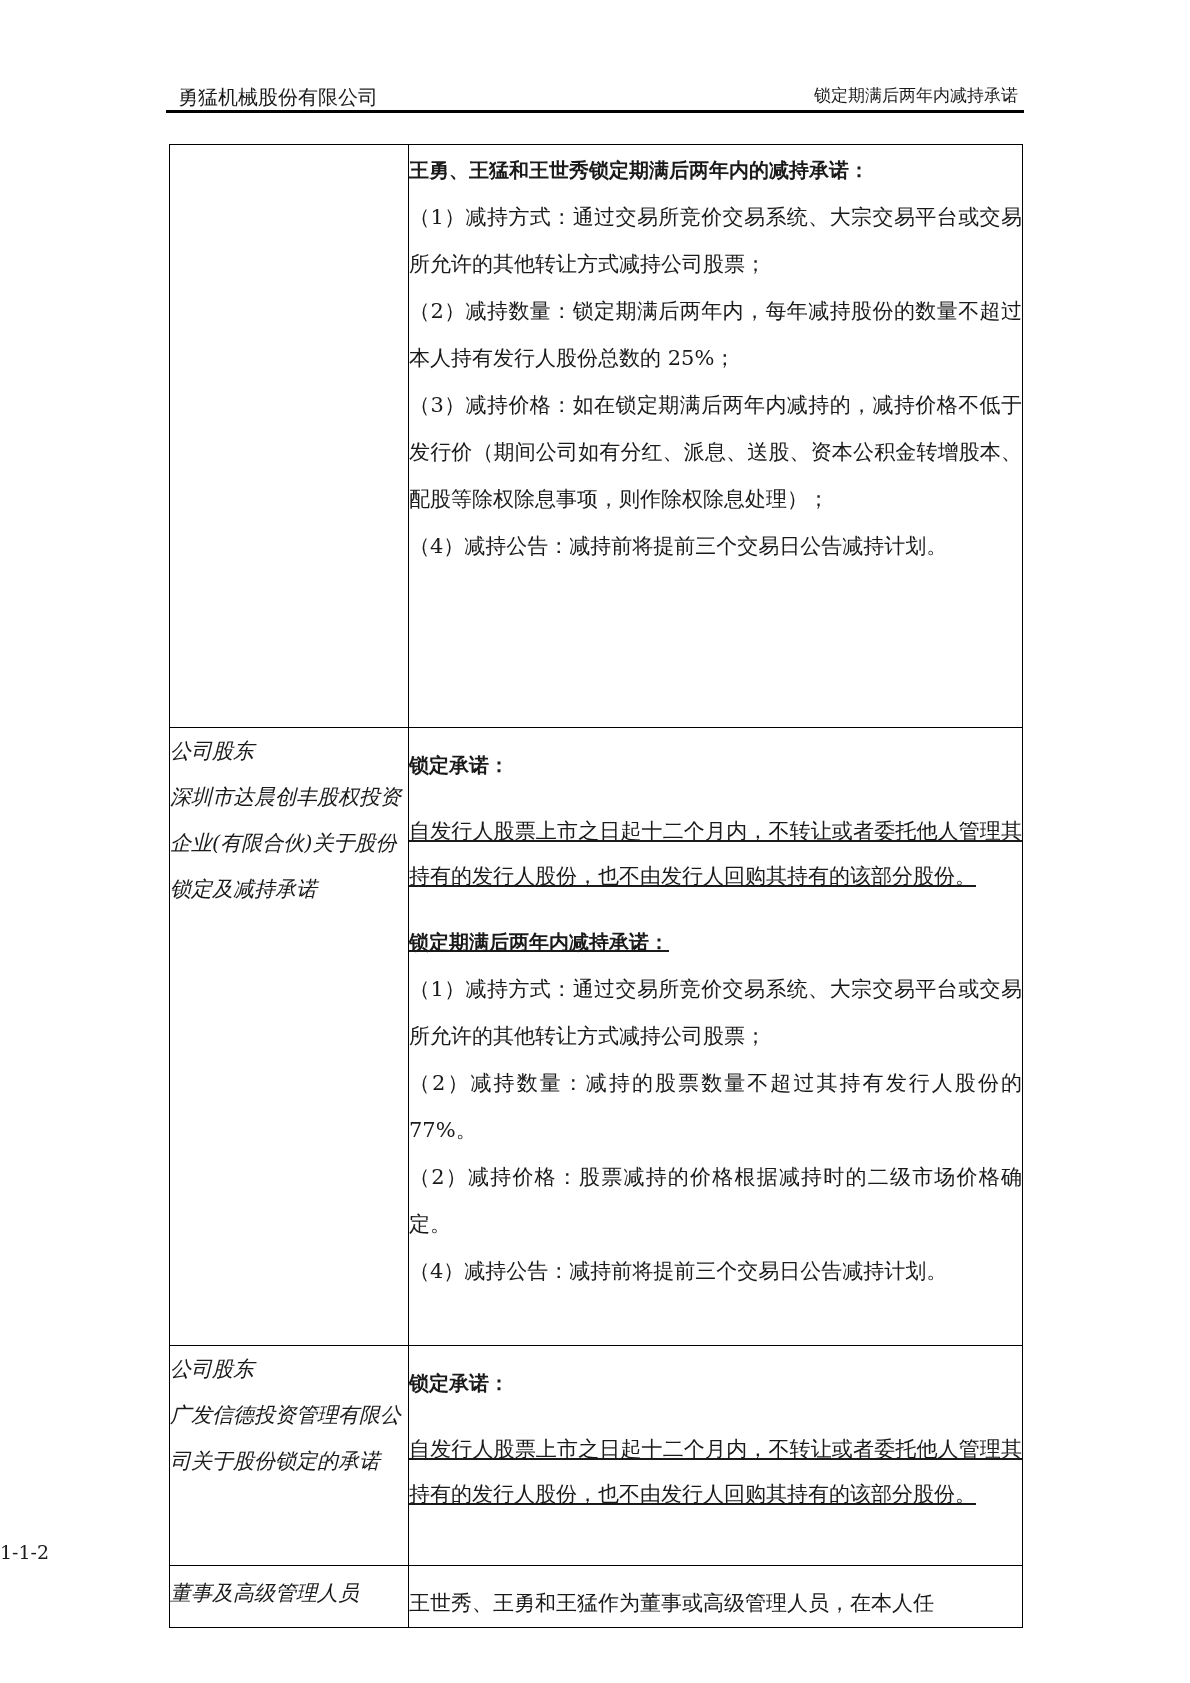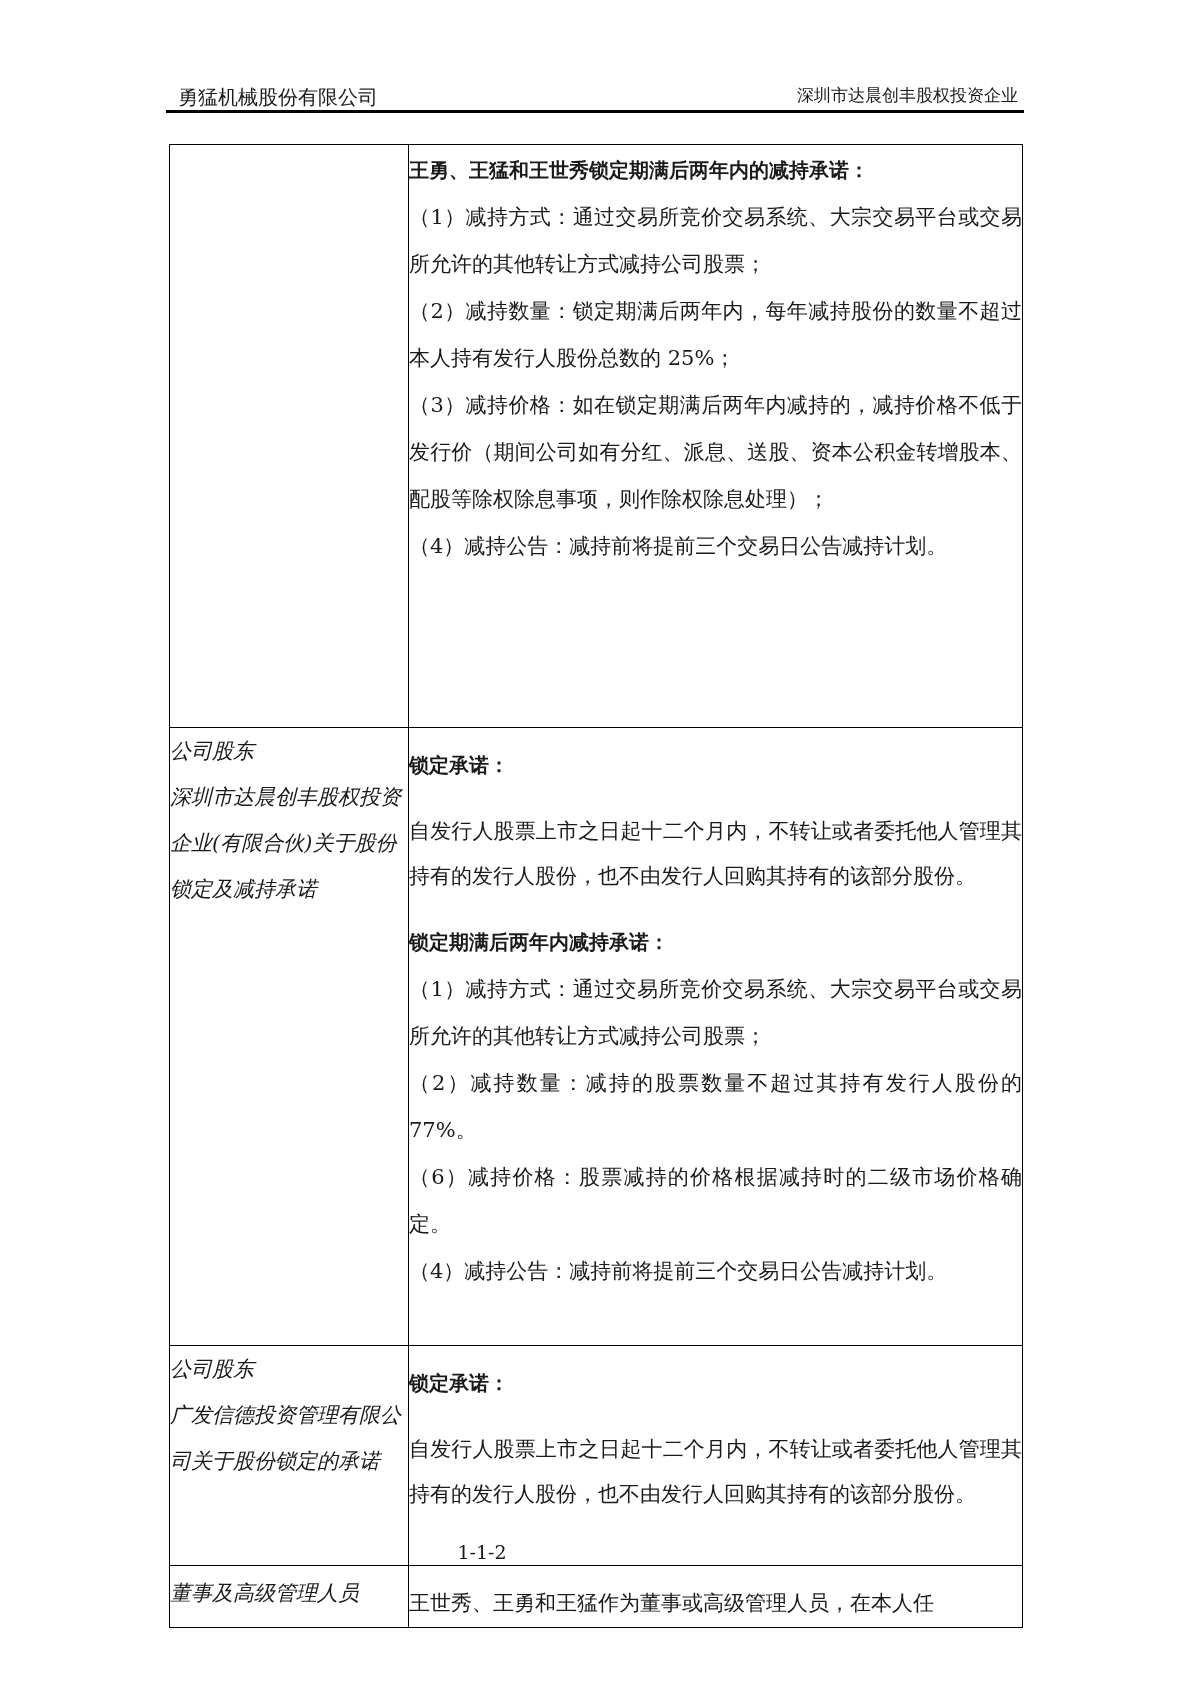--- a/index.html
+++ b/index.html
@@ -8,28 +8,28 @@
   .hdr-left { position: absolute; left: 178px; top: 84px; font-size: 20px; }
   .hdr-right { position: absolute; right: 172px; top: 84px; font-size: 17px; }
   .hdr-rule { position: absolute; left: 166px; width: 858px; top: 110px; height: 3px; background: #000; }
   .tbl { position: absolute; left: 169px; top: 144px; width: 854px; border-collapse: collapse; table-layout: fixed; }
   .tbl td { border: 1.5px solid #000; vertical-align: top; padding: 0; }
   .col-l { width: 239px; }
   .cell-l { padding: 12px 8px 0 10px; font-size: 21px; line-height: 46px; font-style: italic; }
   .cell-r { padding: 10px 10px 0 11px; font-size: 21px; line-height: 47px; text-align: justify; }
   .bold { font-weight: bold; font-family: "DejaVu Sans", "Liberation Sans", sans-serif; font-size: 20px; }
   .para { margin: 0; }
-  .gap { margin-top: 20px; }
-  .footer { position: absolute; left: 0; width: 964px; top: 1541px; text-align: center; font-size: 19px; }
+  .gap { margin-top: 20px; text-decoration: underline; }
+  .footer { position: absolute; left: 0; width: 964px; top: 1541px; font-size: 19px; }
 </style>
 </head>
 <body>
 
 <div class="hdr-left">勇猛机械股份有限公司</div>
-<div class="hdr-right">深圳市达晨创丰股权投资企业</div>
+<div class="hdr-right">锁定期满后两年内减持承诺</div>
 <div class="hdr-rule"></div>
 
 <table class="tbl">
   <colgroup>
       <col class="col-l">
       <col>
     </colgroup>
   <tbody>
       <tr style="height:583px;">
     <td class="cell-l"></td>
@@ -45,21 +45,21 @@
     <td class="cell-l">
       <div>公司股东</div>
       <div>深圳市达晨创丰股权投资企业(有限合伙)关于股份锁定及减持承诺</div>
     </td>
     <td class="cell-r">
       <p class="para bold" style="margin-top:14px;">锁定承诺：</p>
       <p class="para gap" style="line-height:45px;">自发行人股票上市之日起十二个月内，不转让或者委托他人管理其持有的发行人股份，也不由发行人回购其持有的该部分股份。</p>
       <p class="para bold gap">锁定期满后两年内减持承诺：</p>
       <p class="para">（1）减持方式：通过交易所竞价交易系统、大宗交易平台或交易所允许的其他转让方式减持公司股票；</p>
       <p class="para">（2）减持数量：减持的股票数量不超过其持有发行人股份的 77%。</p>
-      <p class="para">（6）减持价格：股票减持的价格根据减持时的二级市场价格确定。</p>
+      <p class="para">（2）减持价格：股票减持的价格根据减持时的二级市场价格确定。</p>
       <p class="para">（4）减持公告：减持前将提前三个交易日公告减持计划。</p>
     </td>
   </tr>
   <tr style="height:220px;">
     <td class="cell-l">
       <div>公司股东</div>
       <div>广发信德投资管理有限公司关于股份锁定的承诺</div>
     </td>
     <td class="cell-r">
       <p class="para bold" style="margin-top:14px;">锁定承诺：</p>

